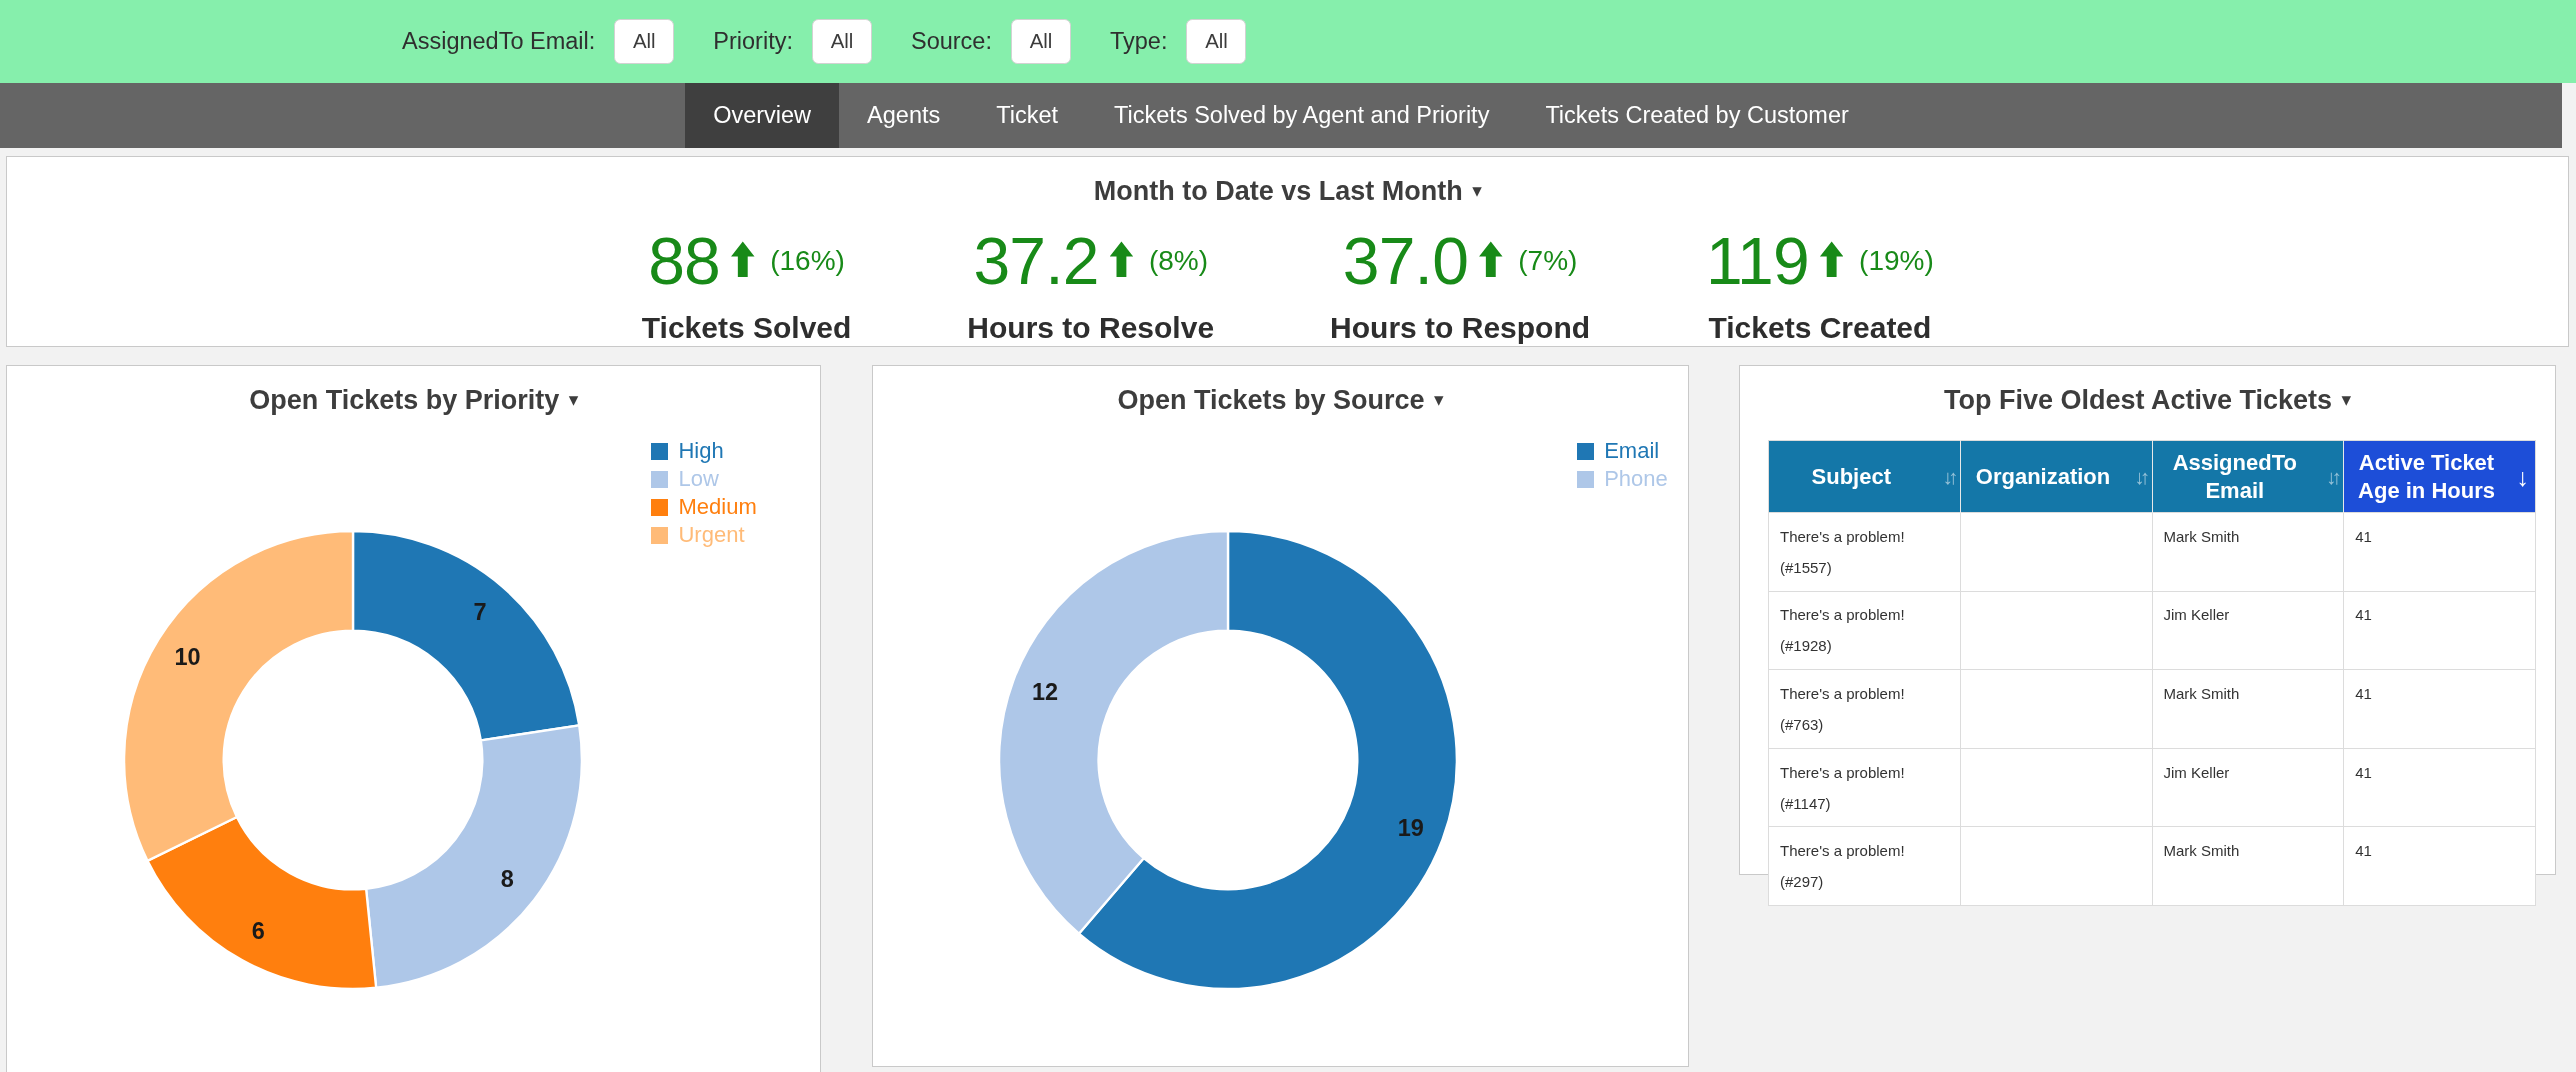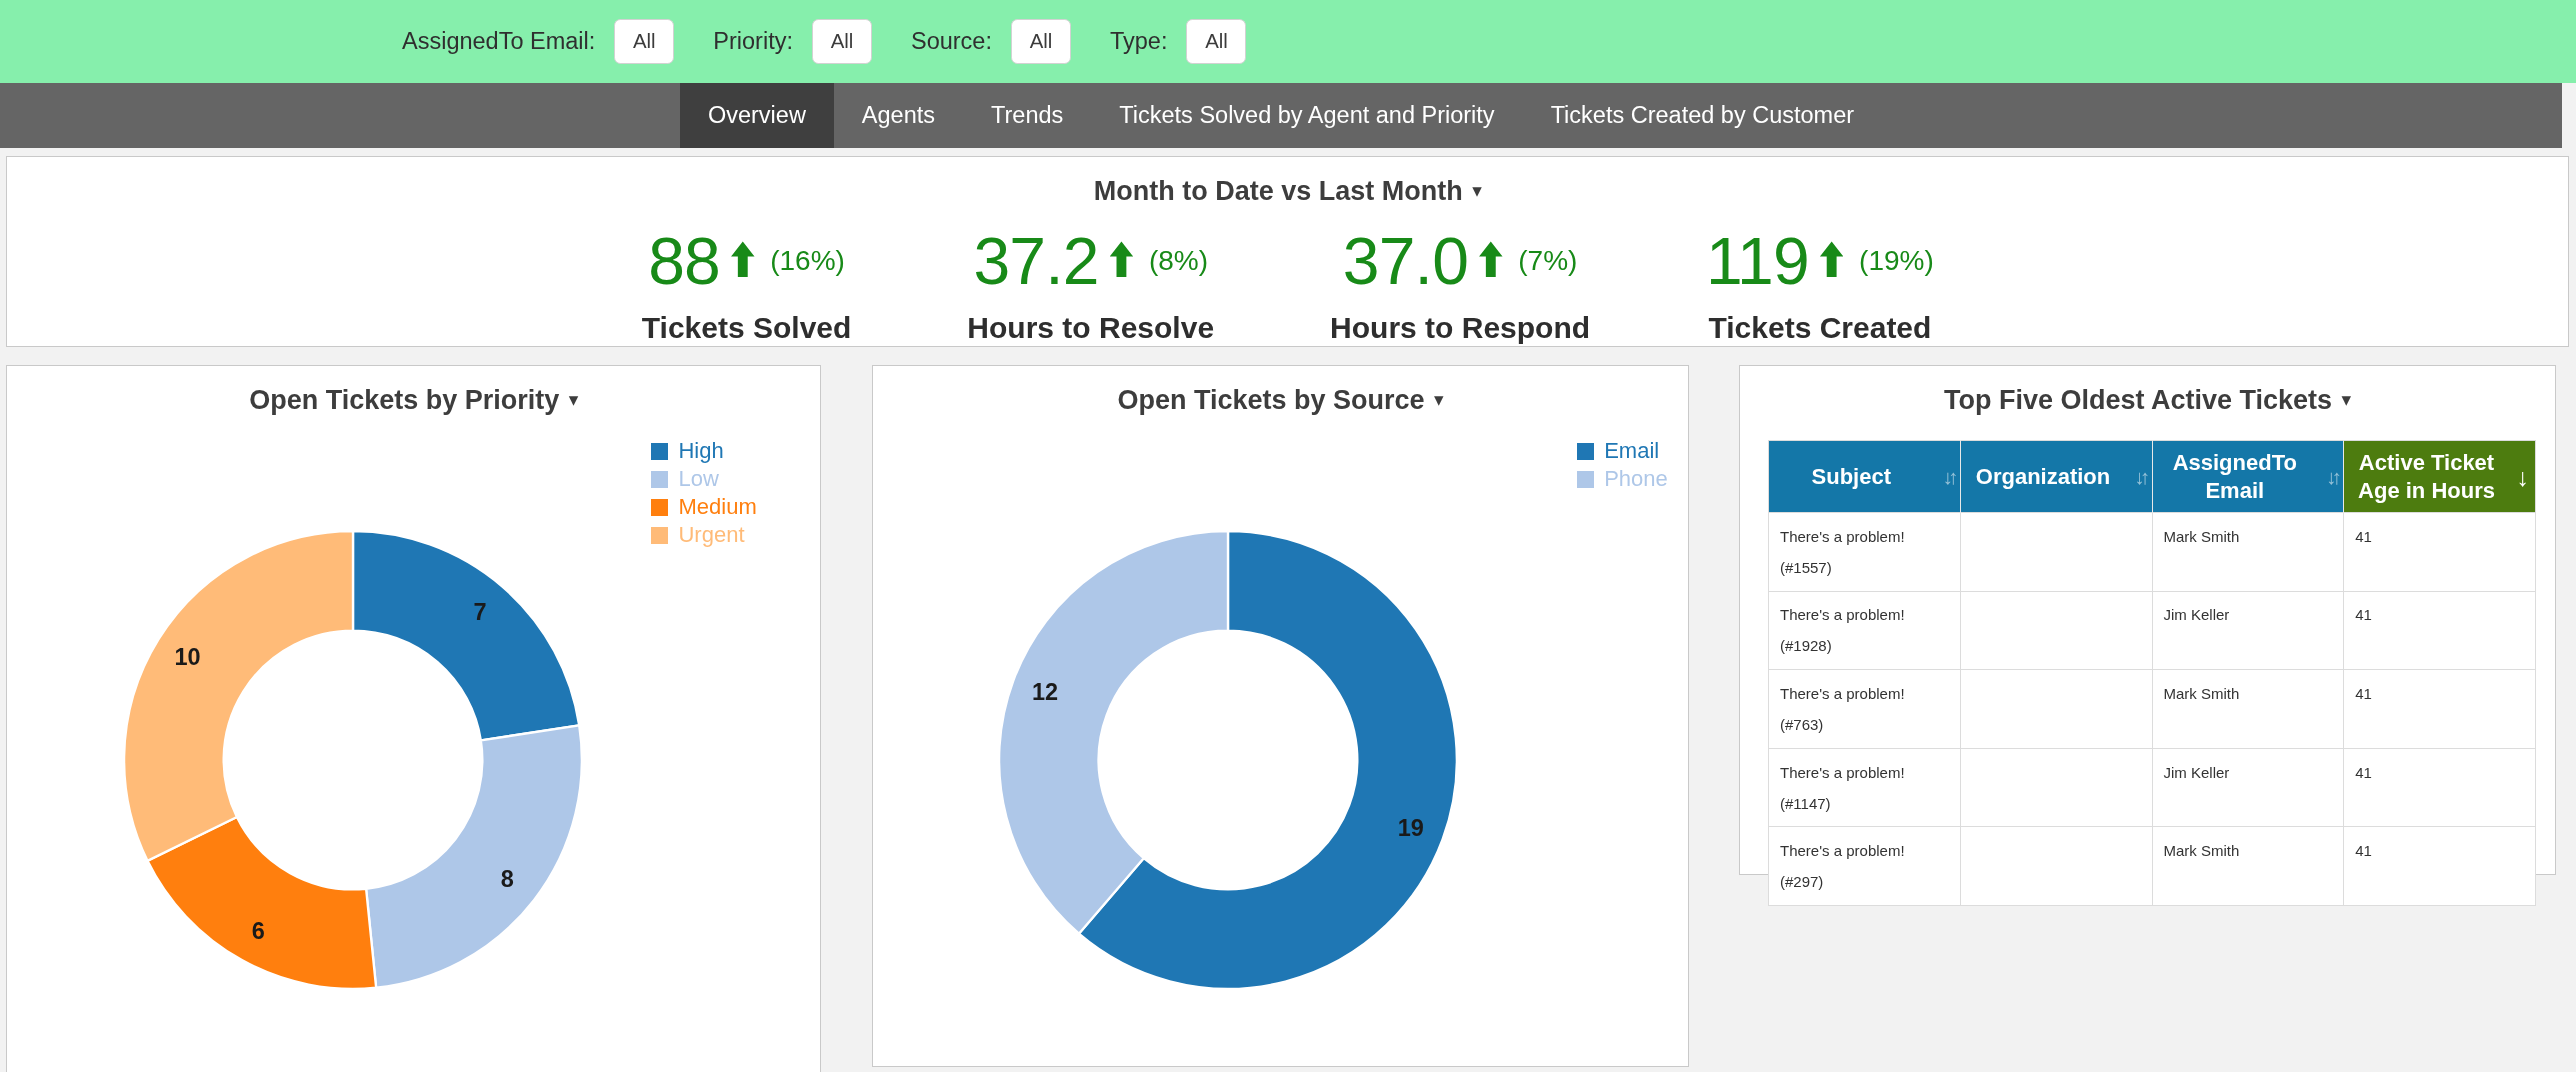--- a/index.html
+++ b/index.html
@@ -92,21 +92,21 @@
         <span class="filter-label">Type:</span>
         <div class="filter-value">All</div>
       </div>
     </div>
 </div>
 
 <div class="nav-bar" style="background: rgb(101, 101, 101);">
   <div class="nav-tabs" id="nav-tabs">
       <div class="nav-tab active" style="background: rgb(63, 63, 63);">Overview</div>
       <div class="nav-tab">Agents</div>
-      <div class="nav-tab">Trends</div>
+      <div class="nav-tab">Ticket</div>
       <div class="nav-tab">Tickets Solved by Agent and Priority</div>
       <div class="nav-tab">Tickets Created by Customer</div>
     </div>
 </div>
 
 <section class="panel" id="kpi-panel">
   <div class="panel-title">
     <span>Month to Date vs Last Month</span><span class="caret">▾</span>
   </div>
   <div class="kpi-row" id="kpi-row">
@@ -204,21 +204,21 @@
 <section class="panel" id="panel-table">
   <div class="panel-title">
     <span>Top Five Oldest Active Tickets</span><span class="caret">▾</span>
   </div>
   <table class="data-table">
     <thead>
         <tr id="table-head-row">
           <th style="background: rgb(20, 119, 168);"><span>Subject</span><span class="sort-icon sort-both">↓↑</span></th>
           <th style="background: rgb(20, 119, 168);"><span>Organization</span><span class="sort-icon sort-both">↓↑</span></th>
           <th style="background: rgb(20, 119, 168);"><span>AssignedTo Email</span><span class="sort-icon sort-both">↓↑</span></th>
-          <th style="background: #4d7c0f;"><span>Active Ticket Age in Hours</span><span class="sort-icon sort-desc">↓</span></th>
+          <th style="background: #1d4ed8;"><span>Active Ticket Age in Hours</span><span class="sort-icon sort-desc">↓</span></th>
         </tr>
       </thead>
     <tbody id="table-body">
         <tr>
           <td>There's a problem!
 (#1557)</td>
           <td></td>
           <td>Mark Smith</td>
           <td>41</td>
         </tr>

